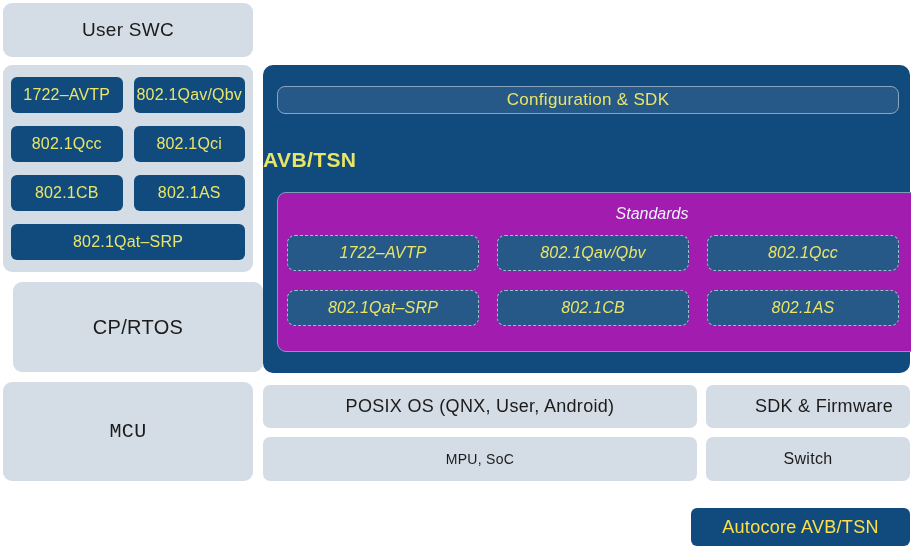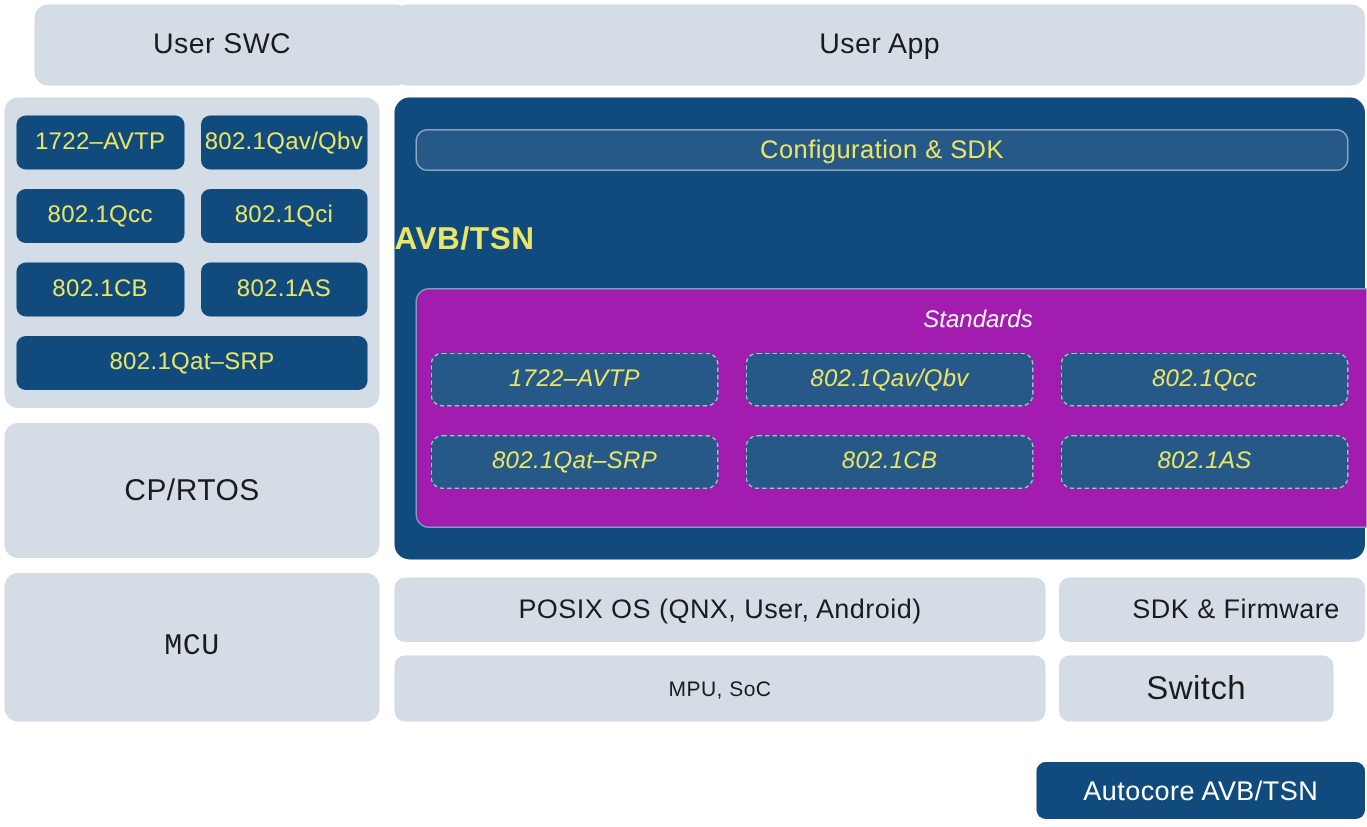--- a/index.html
+++ b/index.html
@@ -17,21 +17,21 @@
     position: absolute;
     background: #d4dce5;
     border-radius: 9px;
     display: flex; align-items: center; justify-content: center;
     color: #1b1b1b;
     font-size: 19px;
     letter-spacing: 0.3px;
   }
 
   
-  .user-swc { left: 3px; top: 3px; width: 250px; height: 54px; margin-left: 20px; }
+  .user-swc { left: 3px; top: 3px; width: 250px; height: 54px; }
   .user-app { left: 263px; top: 3px; width: 647px; height: 54px; }
 
   
   .left-panel {
     position: absolute; left: 3px; top: 65px; width: 250px; height: 207px;
     background: #d4dce5; border-radius: 9px;
     display: grid;
     grid-template-columns: 1fr 1fr;
     grid-auto-rows: 36px;
     gap: 13px 11px;
@@ -41,21 +41,21 @@
   .chip {
     background: #114b7d;
     border-radius: 6px;
     color: #e9e567;
     font-size: 16px;
     display: flex; align-items: center; justify-content: center;
     letter-spacing: 0.2px;
   }
   .chip.wide { grid-column: 1 / span 2; }
 
-  .cp-rtos { left: 3px; top: 282px; width: 250px; height: 90px; font-size: 20px; }
+  .cp-rtos { left: 13px; top: 282px; width: 250px; height: 90px; font-size: 20px; }
   .mcu    { left: 3px; top: 382px; width: 250px; height: 99px; font-size: 20px; font-family: Liberation Mono, monospace; }
 
   
   .main-panel {
     position: absolute; left: 263px; top: 65px; width: 647px; height: 308px;
     background: #114b7d; border-radius: 10px;
   }
   .config-sdk {
     position: absolute; left: 14px; top: 21px; width: 622px; height: 28px;
     background: #265888;
@@ -96,36 +96,35 @@
     color: #e9e567; font-size: 16px;
     display: flex; align-items: center; justify-content: center;
     letter-spacing: 0.2px;
   }
   .schip.tall { grid-column: 4; grid-row: 1 / span 2; }
 
   
   .posix-os     { left: 263px; top: 385px; width: 434px; height: 43px; border-radius: 7px; font-size: 18px; }
   .sdk-firmware { left: 706px; top: 385px; width: 204px; height: 43px; border-radius: 7px; font-size: 18px; padding-left: 32px; }
   .mpu-soc      { left: 263px; top: 437px; width: 434px; height: 44px; border-radius: 7px; font-size: 14px; }
-  .switch-box   { left: 706px; top: 437px; width: 183px; height: 44px; border-radius: 7px; font-size: 22px; }
+  .switch-box   { left: 706px; top: 437px; width: 204px; height: 44px; border-radius: 7px; font-size: 16px; }
 
   .badge {
     position: absolute; left: 691px; top: 508px; width: 219px; height: 38px;
     background: #114b7d; border-radius: 6px;
     display: flex; align-items: center; justify-content: center;
-    color: #ffffff; font-size: 18px; letter-spacing: 0.3px;
+    color: #fde047; font-size: 18px; letter-spacing: 0.3px;
   }
 </style>
 </head>
 <body>
 
 <div class="canvas">
 
   <div class="lt user-swc">User SWC</div>
-  <div class="lt user-app">User App</div>
 
   <div class="left-panel">
     <div class="chip">1722–AVTP</div>
     <div class="chip">802.1Qav/Qbv</div>
     <div class="chip">802.1Qcc</div>
     <div class="chip">802.1Qci</div>
     <div class="chip">802.1CB</div>
     <div class="chip">802.1AS</div>
     <div class="chip wide">802.1Qat–SRP</div>
   </div>

